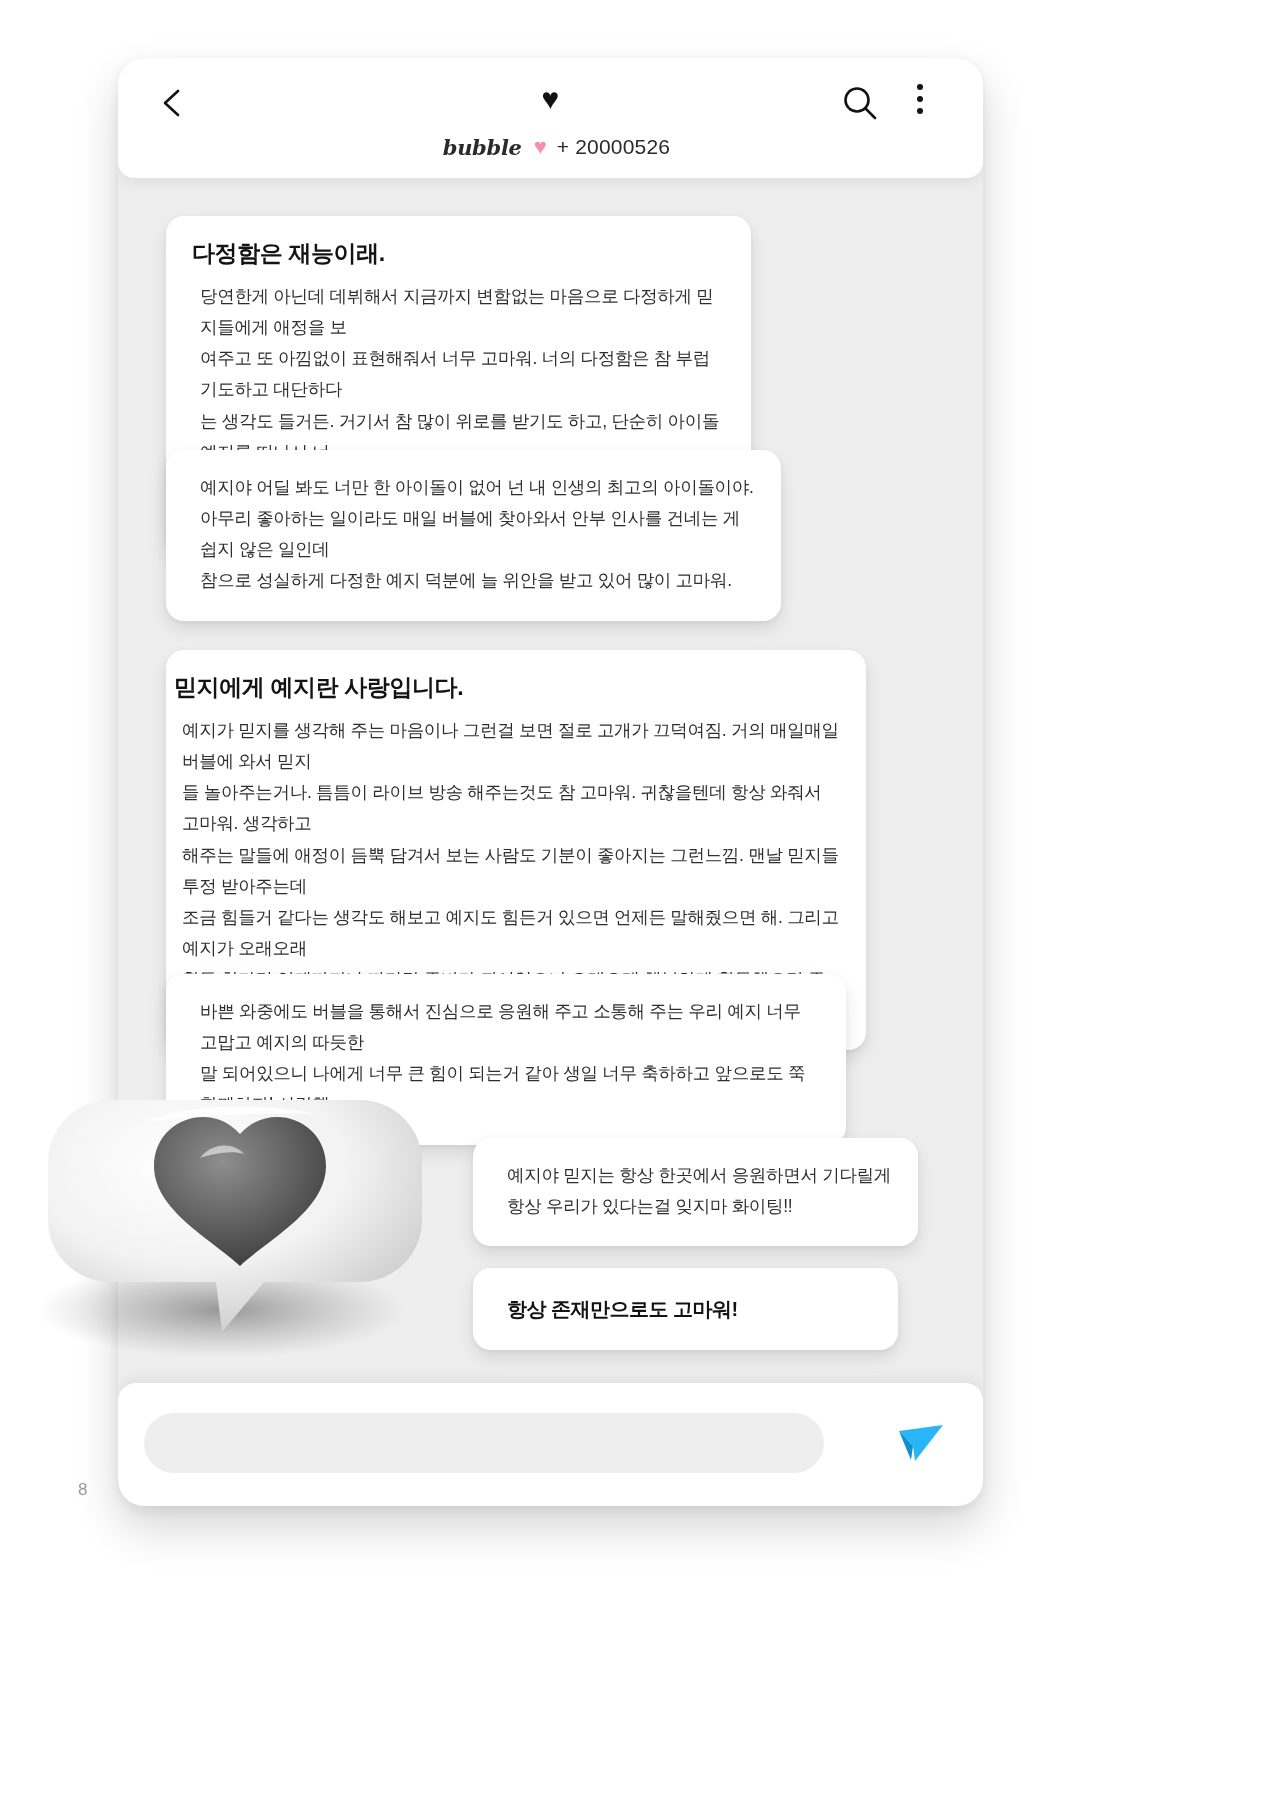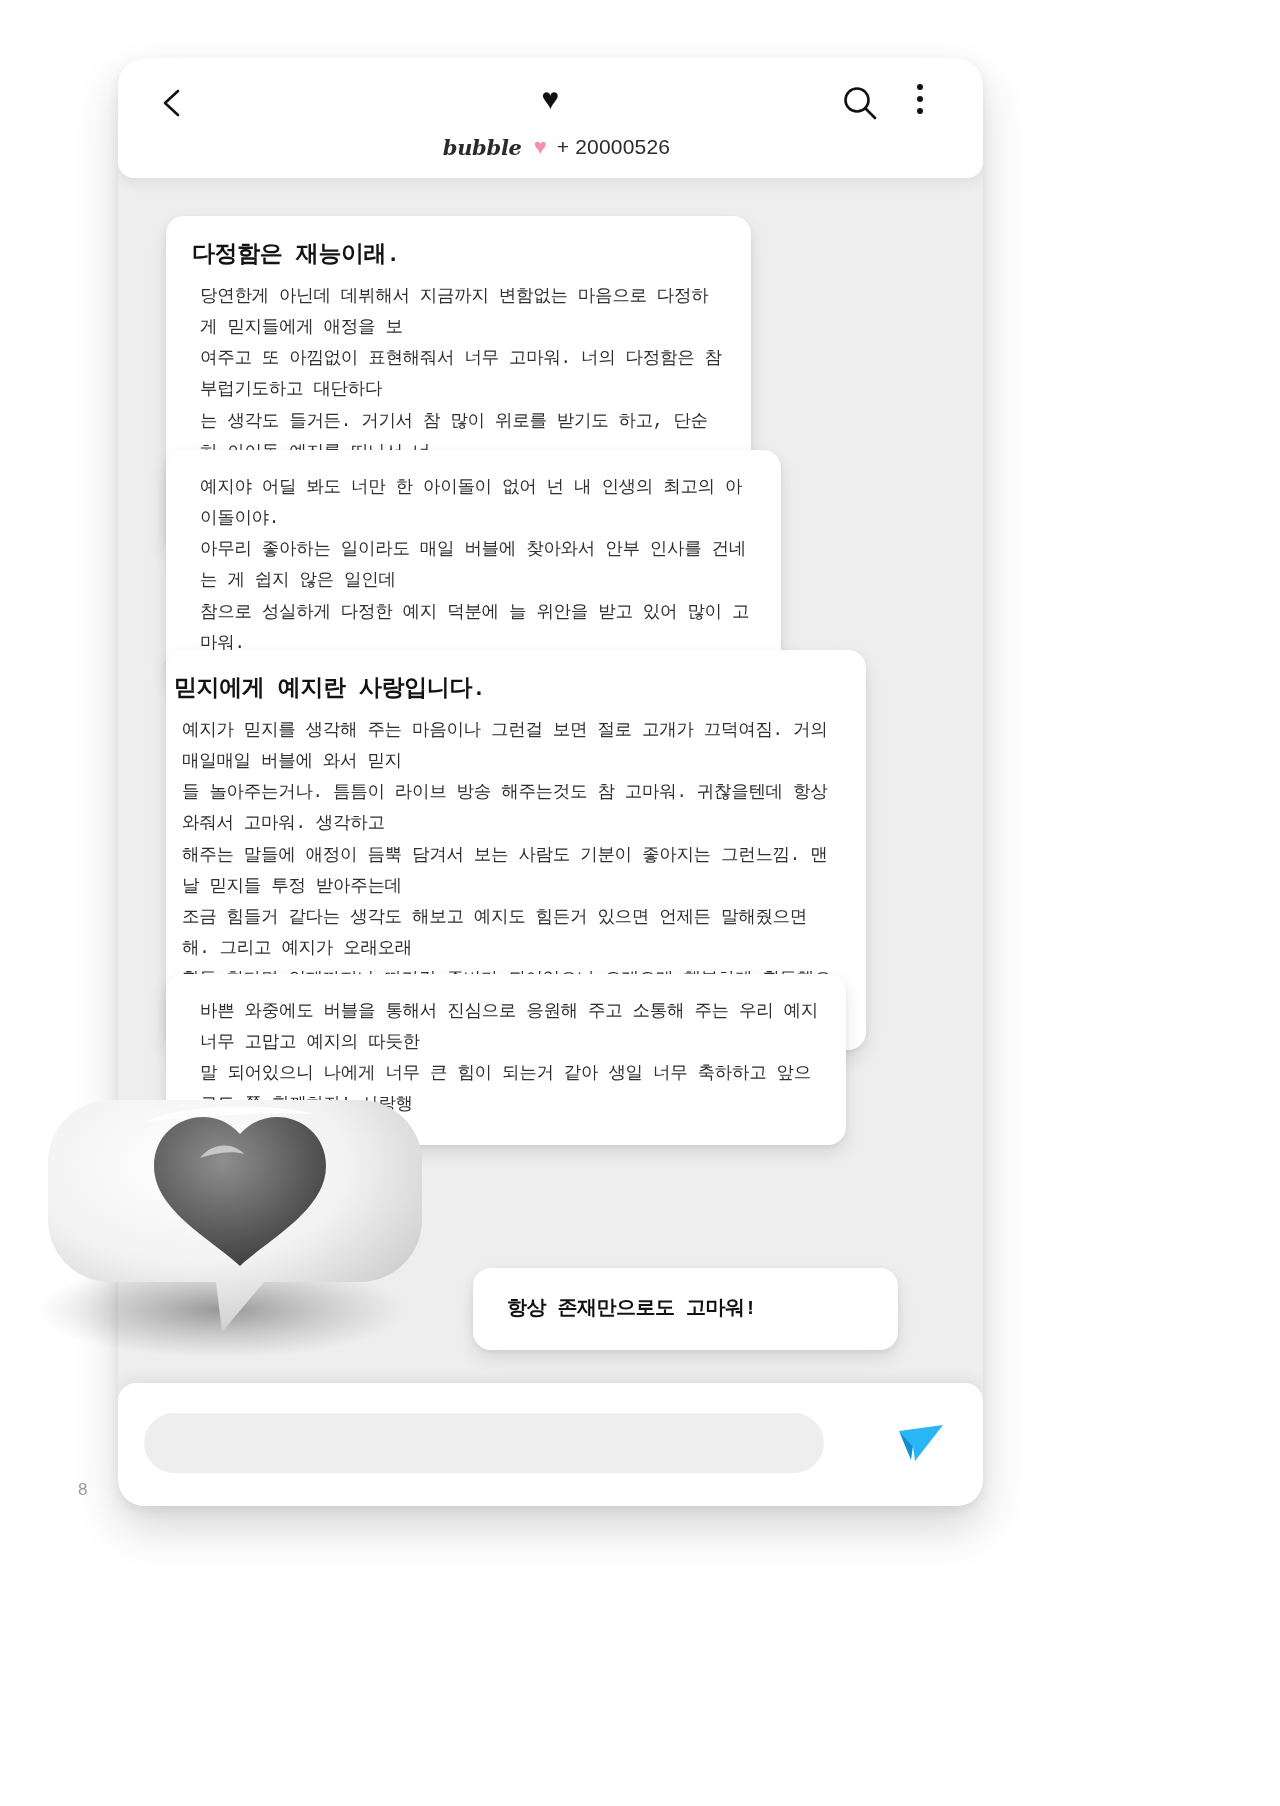--- a/index.html
+++ b/index.html
@@ -126,21 +126,20 @@
   }
 
   
   .chat-area {
     position: absolute;
     left: 0;
     top: 120px;
     width: 865px;
     height: 1545px;
     overflow: hidden;
-    font-family: Liberation Mono, monospace;
   }
 
   .msg {
     position: absolute;
     background: #ffffff;
     border-radius: 18px;
     box-shadow: 0 8px 18px rgba(0,0,0,0.10), 0 2px 5px rgba(0,0,0,0.05);
     box-sizing: border-box;
     padding: 22px 26px 24px 26px;
   }
@@ -283,20 +282,24 @@
 해주는 말들에 애정이 듬뿍 담겨서 보는 사람도 기분이 좋아지는 그런느낌. 맨날 믿지들 투정 받아주는데
 조금 힘들거 같다는 생각도 해보고 예지도 힘든거 있으면 언제든 말해줬으면 해. 그리고 예지가 오래오래
 활동 한다면 언제까지나 따라갈 준비가 되어있으니 오래오래 행복하게 활동했으면 좋겠어.</div>
     </div>
 
     <div class="msg left" id="msg4">
       <div class="body">바쁜 와중에도 버블을 통해서 진심으로 응원해 주고 소통해 주는 우리 예지 너무 고맙고 예지의 따듯한
 말 되어있으니 나에게 너무 큰 힘이 되는거 같아 생일 너무 축하하고 앞으로도 쭉 함께하자! 사랑행</div>
     </div>
 
+    <div class="msg" id="msg5">
+      <div class="body">예지야 믿지는 항상 한곳에서 응원하면서 기다릴게
+항상 우리가 있다는걸 잊지마 화이팅!!</div>
+    </div>
 
     <div class="msg big-text" id="msg6">
       <div class="body">항상 존재만으로도 고마워!</div>
     </div>
 
   </div>
 
   <div class="input-bar">
     <input class="input-field" type="text" value="" placeholder="" style="">
     <div class="send-icon">

